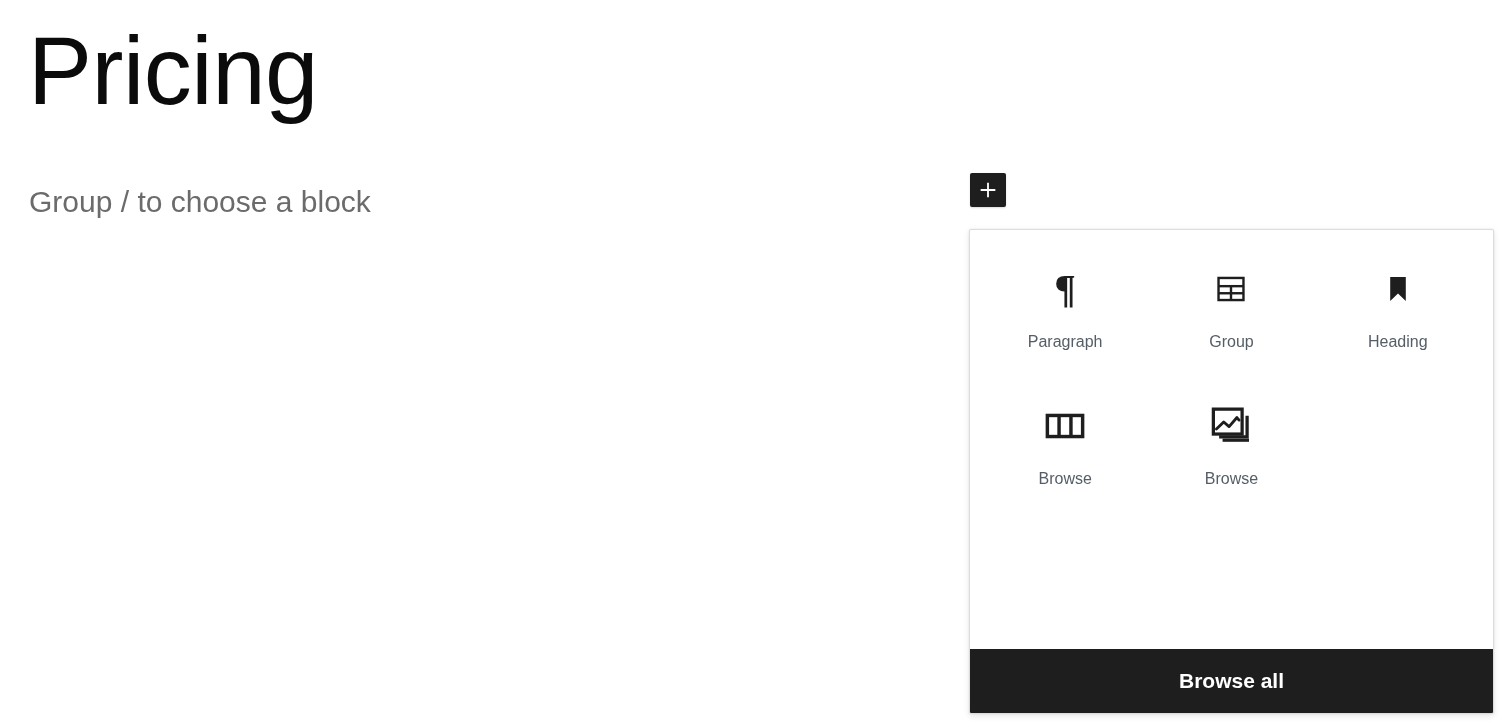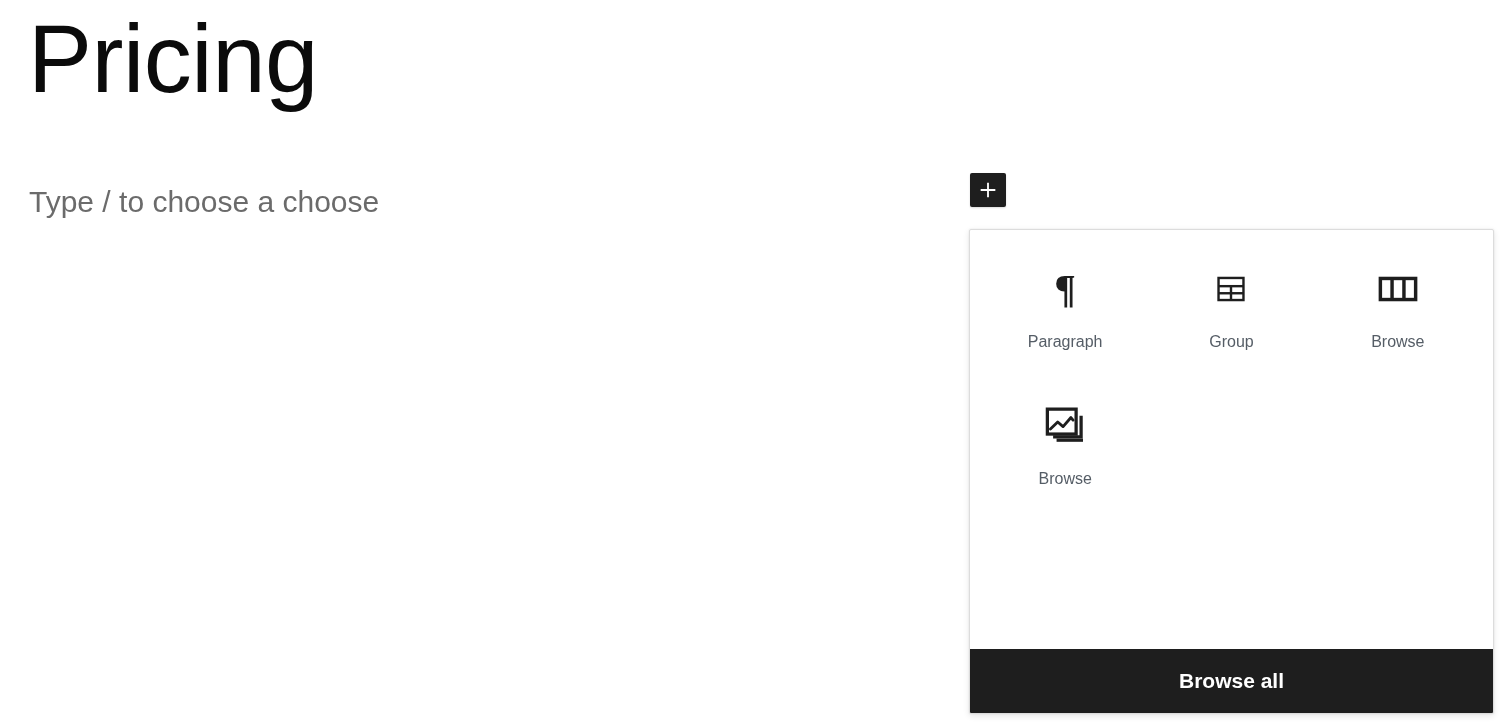--- a/index.html
+++ b/index.html
@@ -19,21 +19,21 @@
   
   #editor-canvas {
     position: absolute;
     left: 0; top: 0;
     width: 1505px; height: 727px;
   }
 
   #post-title {
     position: absolute;
     left: 28px;
-    top: 4px;
+    top: 16px;
     margin: 0;
     font-size: 96px;
     line-height: 1.15;
     font-weight: 400;
     color: #0b0b0b;
     letter-spacing: -0.5px;
     font-family: "Liberation Sans", sans-serif;
   }
 
   #empty-paragraph {
@@ -186,21 +186,21 @@
     font-weight: 700;
   }
 </style>
 </head>
 <body>
 
 <div id="editor-canvas">
 
   <h1 id="post-title">Pricing</h1>
 
-  <p id="empty-paragraph">Type / to choose a choose</p>
+  <p id="empty-paragraph">Group / to choose a block</p>
 
   <button id="inserter-toggle" aria-label="Add block">
     <span>
       <svg width="22" height="22" viewBox="0 0 24 24" aria-hidden="true">
         <path d="M11 4h2v7h7v2h-7v7h-2v-7H4v-2h7V4z" fill="#ffffff"></path>
       </svg>
     </span>
   </button>
 
   <div id="inserter-popover">
@@ -220,20 +220,28 @@
           <svg width="34" height="34" viewBox="0 0 24 24" aria-hidden="true">
             <rect x="3.2" y="4.2" width="17.6" height="15.6" fill="none" stroke="#1e1e1e" stroke-width="1.7"></rect>
             <line x1="3.2" y1="10" x2="20.8" y2="10" stroke="#1e1e1e" stroke-width="1.7"></line>
             <line x1="3.2" y1="15" x2="20.8" y2="15" stroke="#1e1e1e" stroke-width="1.7"></line>
             <line x1="12" y1="10" x2="12" y2="19.8" stroke="#1e1e1e" stroke-width="1.7"></line>
           </svg>
         </span>
         <span class="block-label">Group</span>
       </button>
 
+      <button class="block-item">
+        <span class="block-icon">
+          <svg width="34" height="34" viewBox="0 0 24 24" aria-hidden="true">
+            <path d="M6.5 3.5h11v17L12 15.2 6.5 20.5V3.5z" fill="#1e1e1e"></path>
+          </svg>
+        </span>
+        <span class="block-label">Heading</span>
+      </button>
 
       <button class="block-item">
         <svg class="block-icon" width="34" height="34" viewBox="0 0 24 24" aria-hidden="true">
           <rect x="2.8" y="6.5" width="18.4" height="11" fill="none" stroke="#1e1e1e" stroke-width="1.8"></rect>
           <line x1="8.9" y1="6.5" x2="8.9" y2="17.5" stroke="#1e1e1e" stroke-width="1.8"></line>
           <line x1="15.1" y1="6.5" x2="15.1" y2="17.5" stroke="#1e1e1e" stroke-width="1.8"></line>
         </svg>
         <span class="block-label">Browse</span>
       </button>
 

